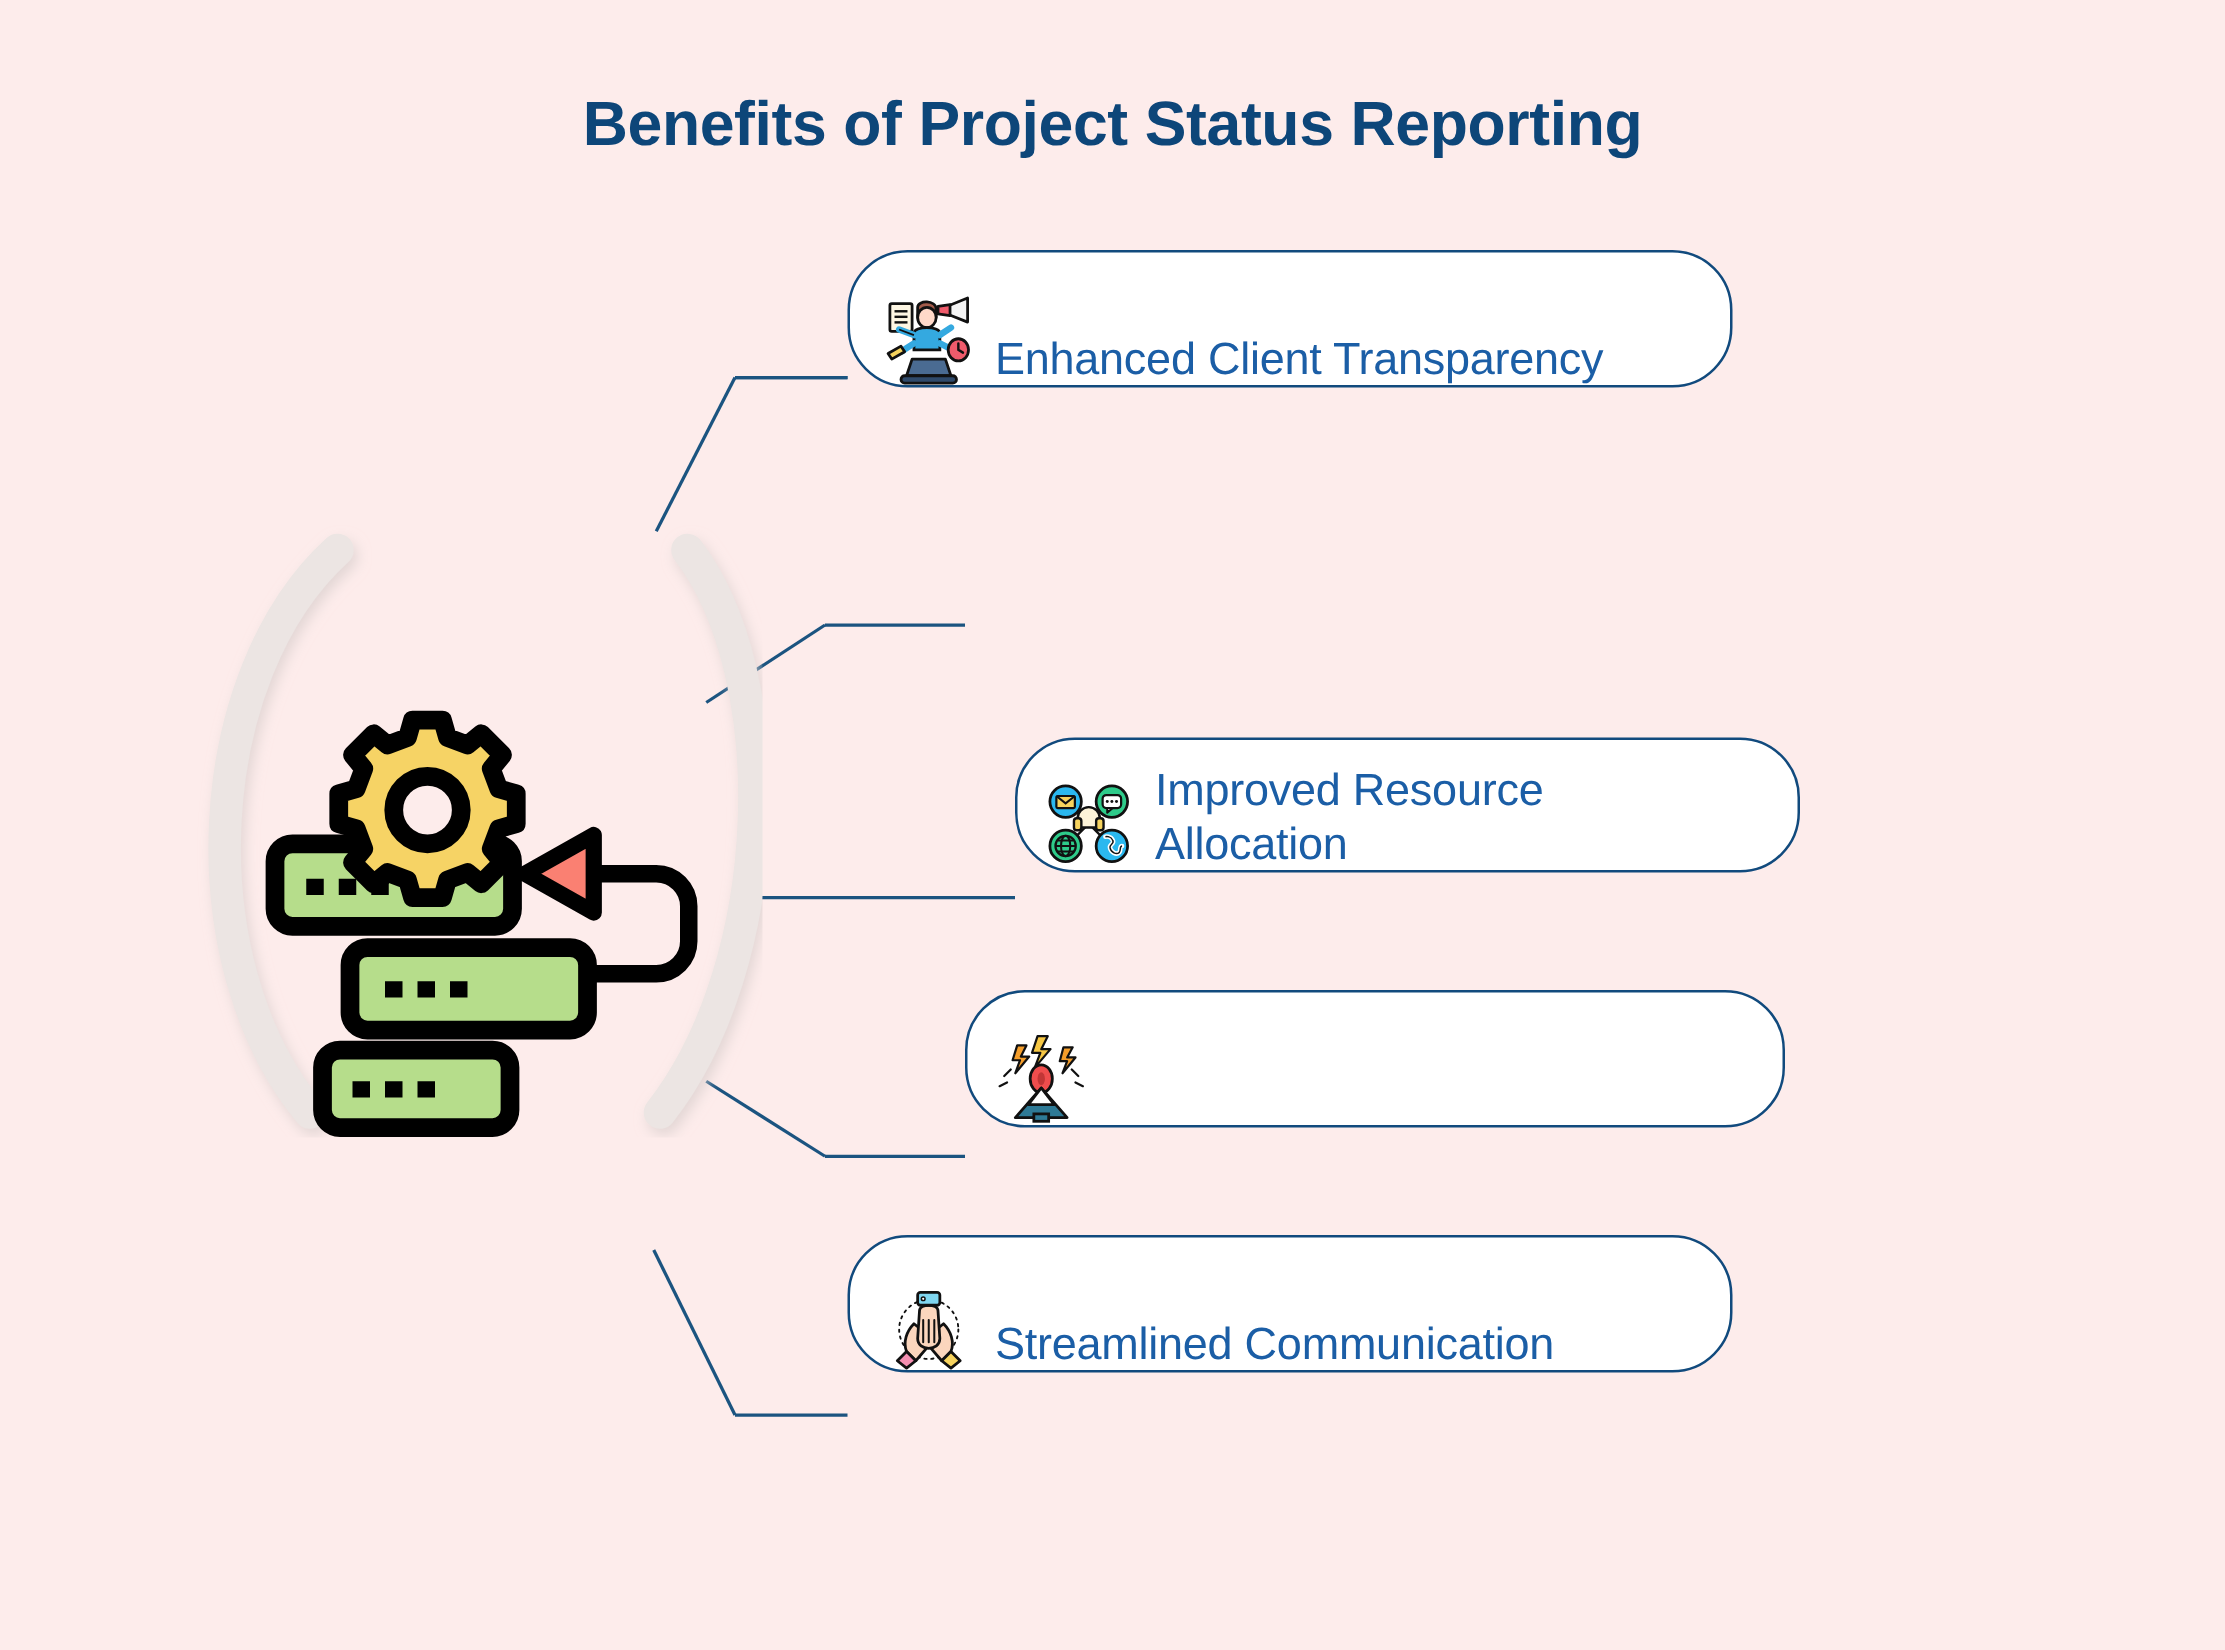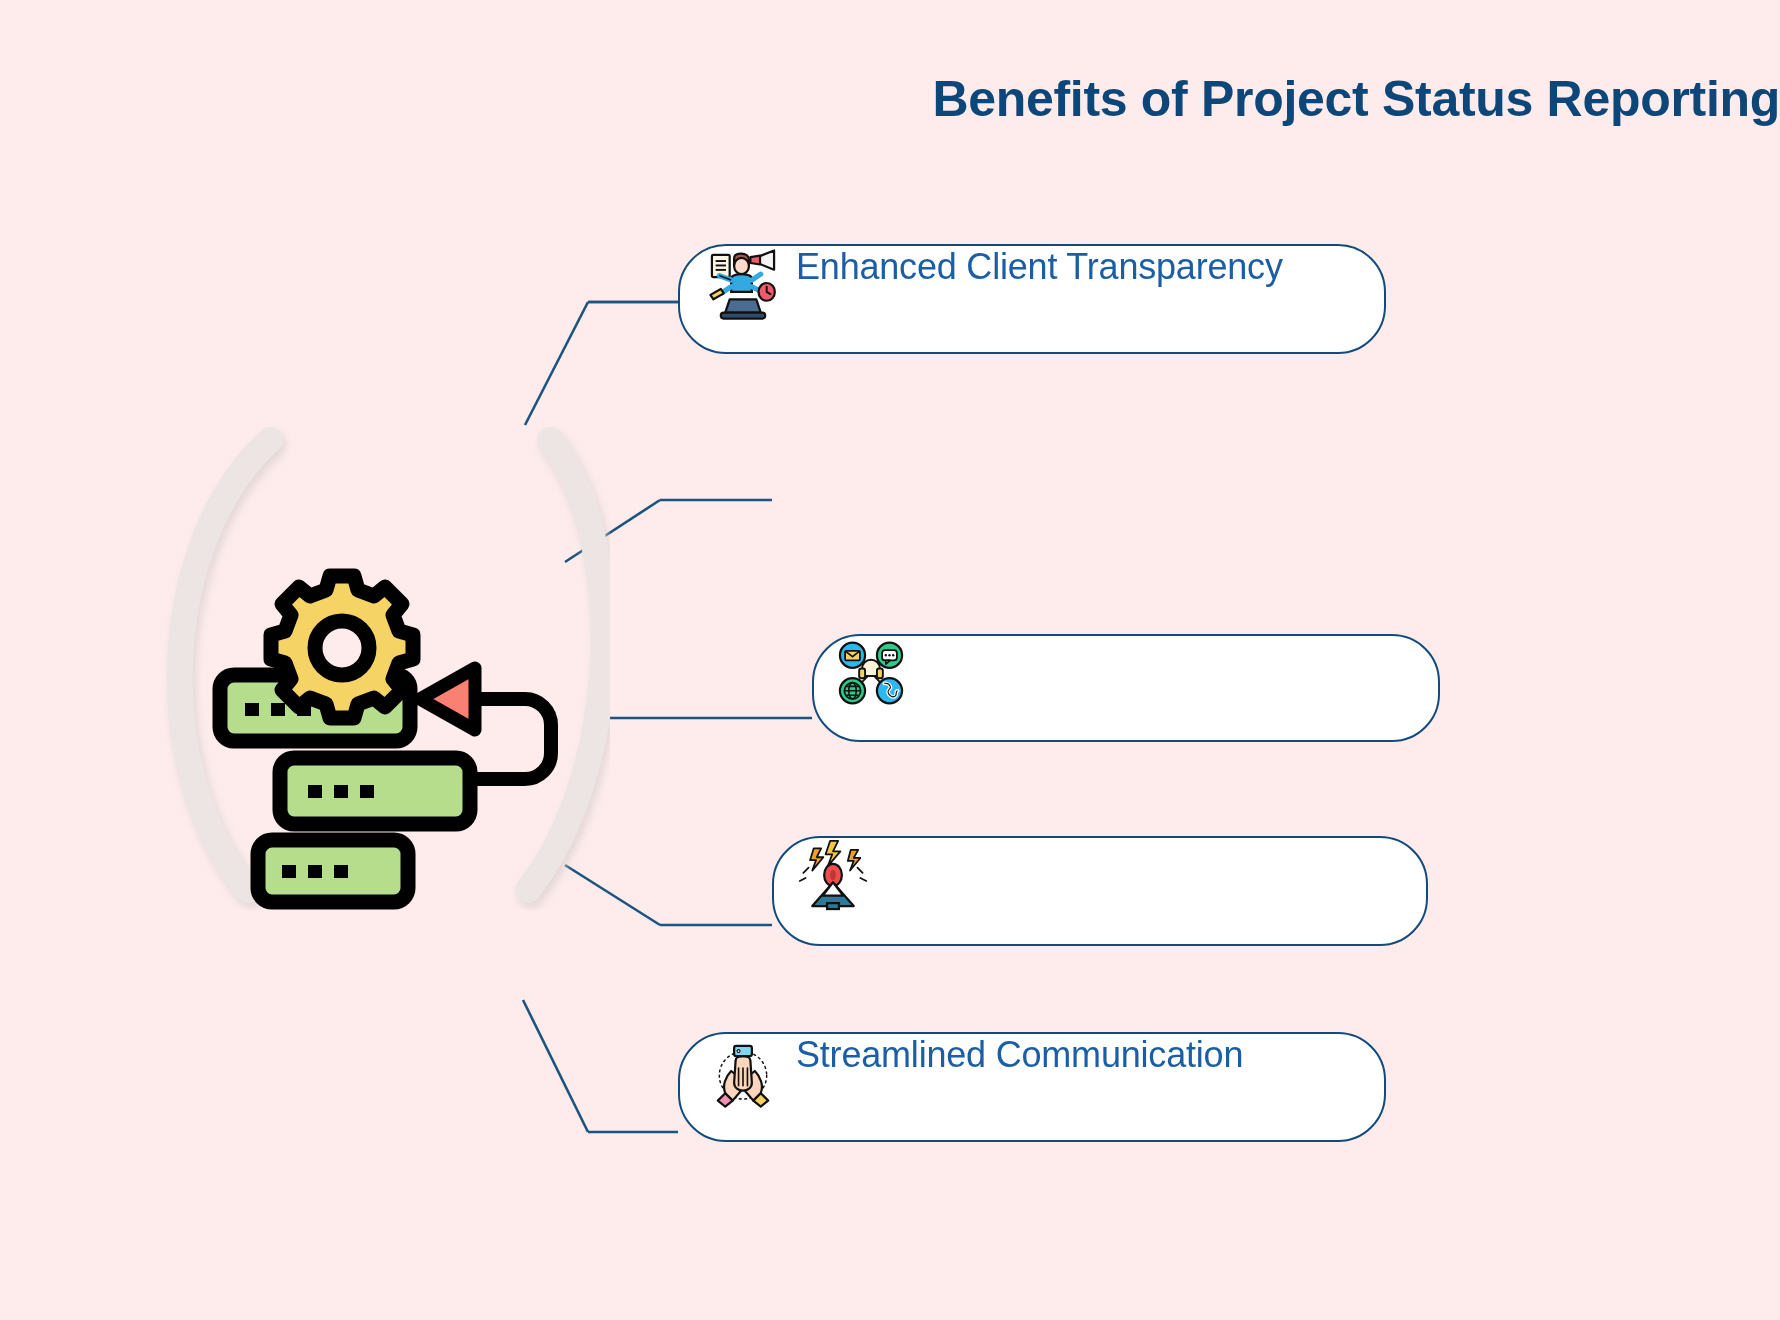--- a/index.html
+++ b/index.html
@@ -21,21 +21,21 @@
     width: 1780px;
     height: 1320px;
   }
 
   
   #title {
     position: absolute;
     left: 0;
     top: 72px;
     width: 1780px;
-    text-align: right;
+    text-align: center;
     font-size: 50px;
     font-weight: bold;
     color: #0d4679;
     letter-spacing: -0.3px;
     line-height: 1.1;
   }
 
   
   #connectors {
     position: absolute;
@@ -55,25 +55,24 @@
   }
 
   
   .card {
     position: absolute;
     box-sizing: border-box;
     background: #ffffff;
     border: 2.5px solid #114a7d;
     border-radius: 48px;
     display: flex;
-    align-items: flex-start;
+    align-items: flex-end;
     padding-left: 26px;
     padding-right: 18px;
     gap: 16px;
-    margin-top: 44px;
   }
   .card-icon {
     flex: 0 0 auto;
     width: 74px;
     height: 74px;
     display: block;
   }
   .card-label {
     font-size: 36px;
     color: #1b5ea6;
@@ -220,20 +219,24 @@
       <circle cx="25" cy="74" r="11" fill="none" stroke="#111" stroke-width="2.4"></circle>
       <ellipse cx="25" cy="74" rx="5" ry="11" fill="none" stroke="#111" stroke-width="2.2"></ellipse>
       <path d="M14 74 L36 74 M16.5 68 L33.5 68 M16.5 80 L33.5 80" stroke="#111" stroke-width="2.2"></path>
 
       <circle cx="75" cy="74" r="17" fill="#2bb8ef" stroke="#111" stroke-width="3"></circle>
       <path d="M68 64 C68 64, 74 63, 76 68 C78 72, 72 72, 73 76 C74 81, 80 84, 83 81
                C85 79, 83 74, 86 74" fill="none" stroke="#ffffff" stroke-width="5" stroke-linecap="round"></path>
       <path d="M68 64 C68 64, 74 63, 76 68 C78 72, 72 72, 73 76 C74 81, 80 84, 83 81
                C85 79, 83 74, 86 74" fill="none" stroke="#111" stroke-width="1.6"></path>
     </svg>
+    <div class="card-label">
+      <span>Improved Resource</span><br>
+      <span>Allocation</span>
+    </div>
   </div>
 
   <div class="card" id="card-3">
     <svg class="card-icon" viewBox="0 0 100 100">
 
       <path d="M24 14 L34 14 L28 26 L37 26 L22 44 L27 30 L19 30 Z" fill="#f59e2b" stroke="#111" stroke-width="2.4" stroke-linejoin="round"></path>
       <path d="M46 4 L57 4 L50 18 L60 18 L43 38 L49 22 L40 22 Z" fill="#f6c744" stroke="#111" stroke-width="2.4" stroke-linejoin="round"></path>
       <path d="M74 16 L84 16 L78 27 L87 27 L73 44 L78 31 L70 31 Z" fill="#f59e2b" stroke="#111" stroke-width="2.4" stroke-linejoin="round"></path>
 
       <path d="M17 40 L10 47 M83 40 L90 47 M13 54 L5 58 M87 54 L95 58" stroke="#111" stroke-width="2.4" stroke-linecap="round"></path>

